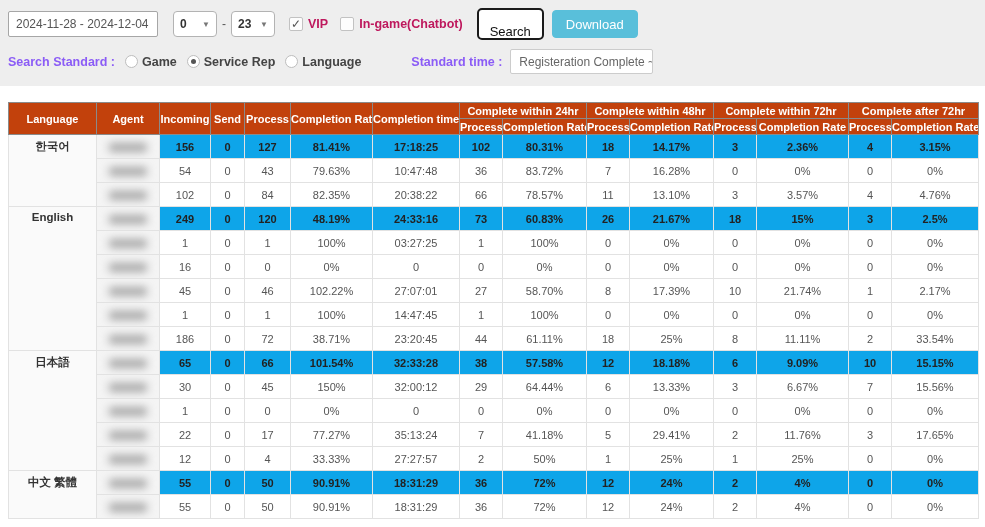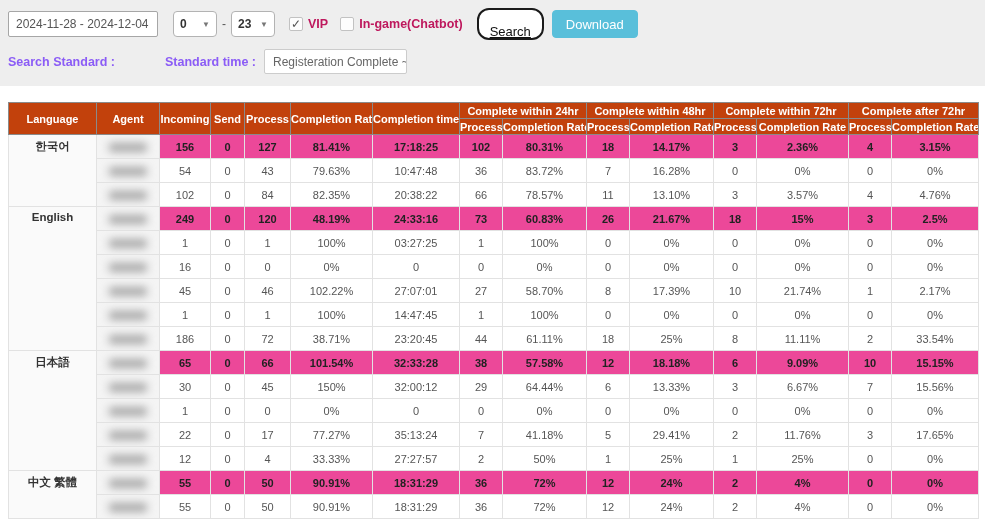--- a/index.html
+++ b/index.html
@@ -22,22 +22,22 @@
   .hour-sep { margin:0 5px; color:#555; font-size:12px; }
 
   .cb-wrap { display:flex; align-items:center; margin-left:14px; cursor:pointer; }
   .cb { width:14px; height:14px; background:#fdfdfd; border:1px solid #c2c2c2;
     border-radius:2px; display:flex; align-items:center; justify-content:center; }
   .cb .check { font-size:12px; color:#555; line-height:1; visibility:hidden; }
   .cb.checked .check { visibility:visible; }
   .cb-label { margin-left:5px; font-size:12.5px; font-weight:bold; color:#be185d; }
 
   .btn-search { margin-left:14px; height:27px; padding:14px 11px; background:#fff;
-    border:2px solid #1a1a1a; border-radius:12px; font-size:13px; color:#111;
-    font-family:"Liberation Sans",sans-serif; cursor:pointer;text-decoration:underline; }
+    border:2px solid #1a1a1a; border-radius:5px; font-size:13px; color:#111;
+    font-family:"Liberation Sans",sans-serif; cursor:pointer; }
   .btn-download { margin-left:8px; height:28px; padding:0 13px; background:#59bfda;
     border:1px solid #59bfda; border-radius:4px; font-size:13px; color:#fff;
     font-family:"Liberation Sans",sans-serif; cursor:pointer; }
 
   .flabel { font-size:12.5px; font-weight:bold; color:#8b5cf6; }
   .radio-item { display:flex; align-items:center; margin-left:10px; cursor:pointer; }
   .radio { width:13px; height:13px; border-radius:50%; background:#fff;
     border:1px solid #bdbdbd; position:relative; }
   .radio.checked::after { content:""; position:absolute; left:3px; top:3px;
     width:5px; height:5px; border-radius:50%; background:#555; }
@@ -55,21 +55,21 @@
   th, td { border:1px solid #e2e2e2; text-align:center; overflow:hidden;
     white-space:nowrap; }
   thead th { background:#c2410c; color:#fff; font-size:11px; font-weight:bold;
     border:1px solid #8a8a8a; height:16px; }
   tbody td { height:24px; font-size:11px; color:#555; background:#fff; }
   td.lang-cell { background:#fafafa; vertical-align:top; padding-top:4px;
     font-weight:bold; color:#333; font-size:11.5px; }
   td.agent-cell { background:#f4f4f4; }
   .redact { display:inline-block; width:38px; height:9px; border-radius:3px;
     background:#a8a8a8; filter:blur(4px); vertical-align:middle; }
-  tr.sum td.val { background:#ec4899; font-weight:bold; color:#222; }
+  tr.sum td.val { background:#0ea5e9; font-weight:bold; color:#222; }
 </style>
 </head>
 <body>
 
 <div class="filter-bar">
   <div class="frow">
     <input class="date-input" readonly="" value="2024-11-28 - 2024-12-04" style="">
     <div class="hour-select" style="margin-left:15px">
       <span>0</span>
       <span class="caret">▼</span>
@@ -89,20 +89,34 @@
       <span class="cb" id="ingame-cb">
           <span class="check">✓</span>
         </span>
       <span class="cb-label">In-game(Chatbot)</span>
     </div>
     <button class="btn-search">Search</button>
     <button class="btn-download">Download</button>
   </div>
   <div class="frow frow2">
     <span class="flabel">Search Standard :</span>
+    <span id="standards" style="display:flex;align-items:center">
+        <label class="radio-item">
+          <span class="radio"></span>
+          <span class="radio-label">Game</span>
+        </label>
+        <label class="radio-item">
+          <span class="radio checked"></span>
+          <span class="radio-label">Service Rep</span>
+        </label>
+        <label class="radio-item">
+          <span class="radio"></span>
+          <span class="radio-label">Language</span>
+        </label>
+      </span>
     <span class="flabel std-time-label">Standard time :</span>
     <div class="std-time-select">
       <span>Registeration Complete ~ Cor</span>
     </div>
   </div>
 </div>
 
 <table id="report-table">
     <colgroup>
       <col style="width: 88px;">

